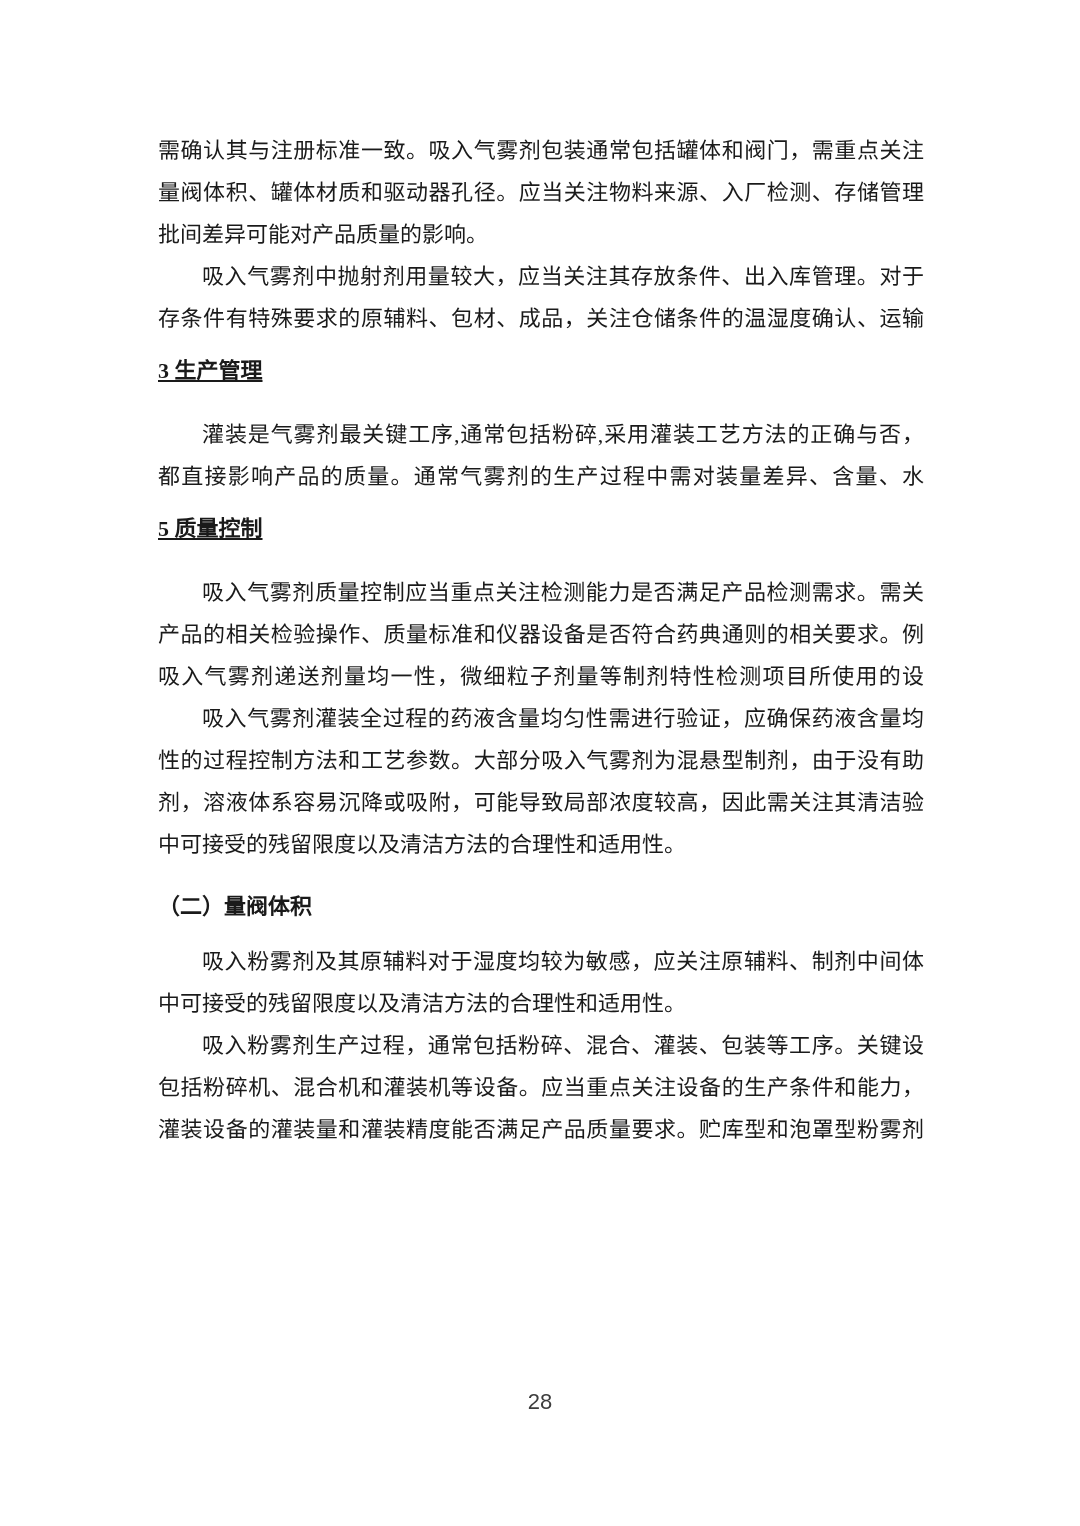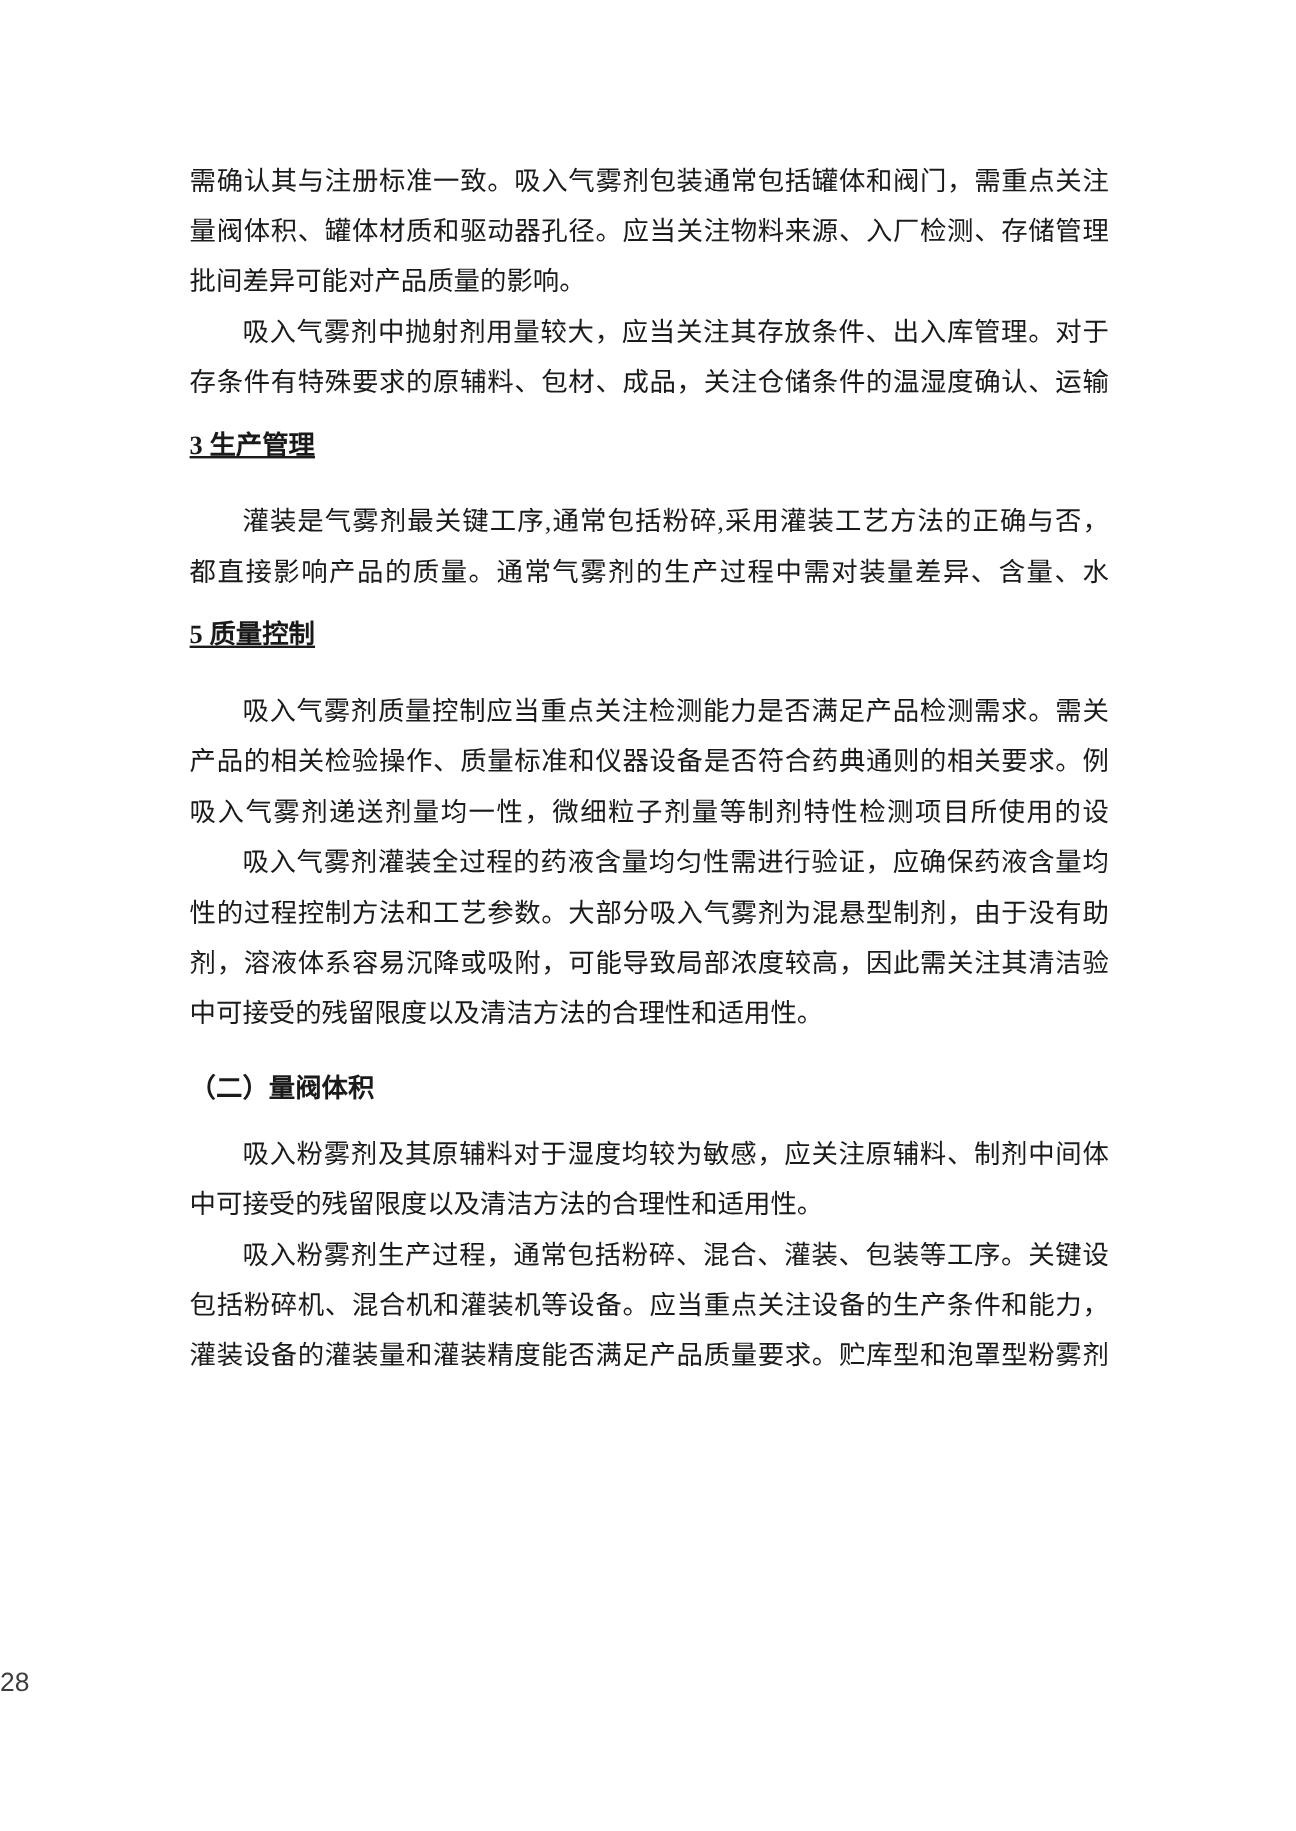--- a/index.html
+++ b/index.html
@@ -48,20 +48,21 @@
     font-weight: 700;
     text-align: left;
   }
   .hnum { margin: 10px 0 22px 0; text-decoration: underline; }
   .hsec { margin: 20px 0 13px 0; }
   .footer {
     position: absolute;
     top: 1388px;
     left: 0;
     width: 100%;
+    text-align: center;
     font-size: 22px;
     line-height: 28px;
     color: #3d3d3d;
     font-family: "Liberation Sans", "DejaVu Sans", sans-serif;
   }
 </style>
 </head>
 <body>
 
 <div class="page">

